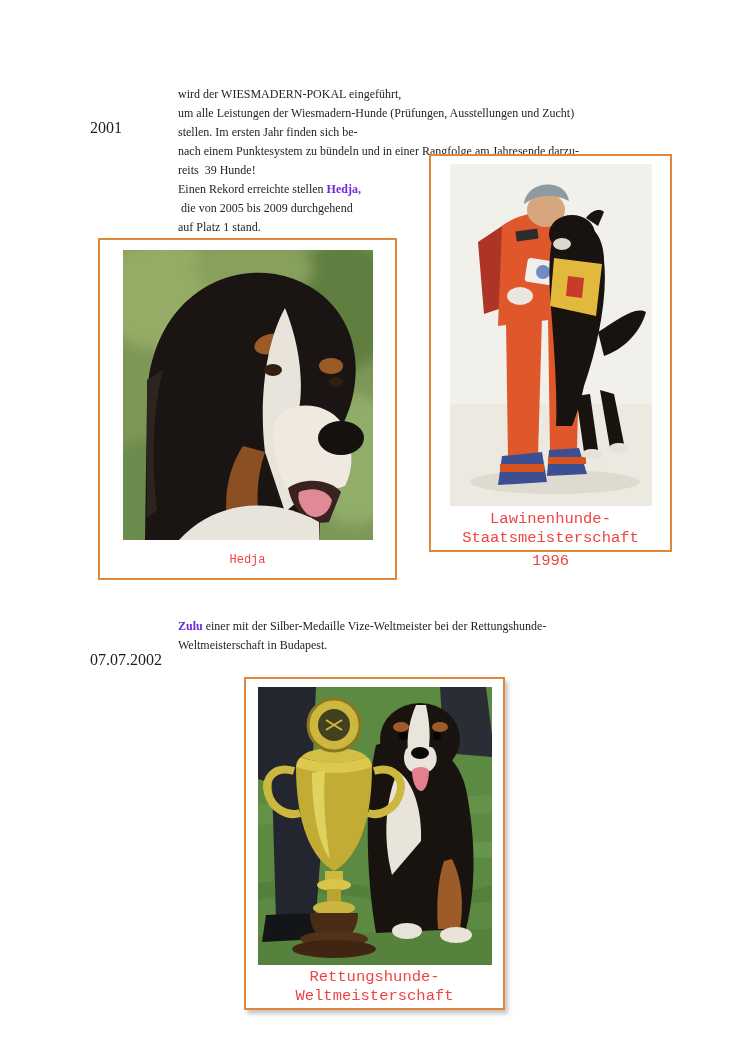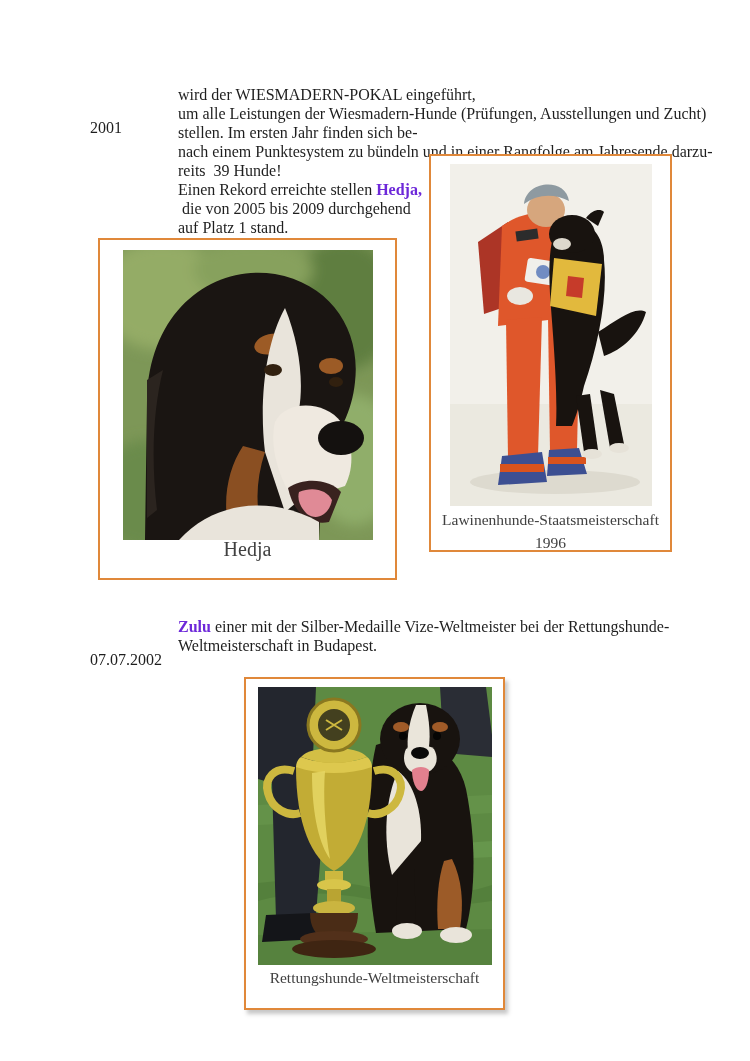--- a/index.html
+++ b/index.html
@@ -3,31 +3,31 @@
 <meta charset="utf-8">
 <style>
   html,body{margin:0;padding:0;background:#ffffff;}
   .page{
     position:relative;width:750px;height:1061px;background:#ffffff;
     font-family:"Liberation Serif","DejaVu Serif",serif;
     color:#1e1e1e;overflow:hidden;
   }
   .date{position:absolute;left:90px;font-size:16px;line-height:19px;white-space:pre;margin-top:33px;}
   .textcol{position:absolute;left:178px;width:545px;}
-  .line{font-size:16px;line-height:19px;white-space:pre-wrap;font-family:Liberation Serif, serif;}
+  .line{font-size:12px;line-height:19px;white-space:pre-wrap;font-family:Liberation Serif, serif;}
   .name-green{color:#6d28d9;font-weight:bold;}
   .figure{
     position:absolute;background:#ffffff;border:2px solid #e0883a;
     text-align:center;box-sizing:border-box;
   }
   .figure .photo{display:block;margin:0 auto;}
-  .caption{font-size:15.5px;line-height:19px;color:#404040;}
+  .caption{font-size:15.5px;line-height:19px;color:#ef4444;font-family:Liberation Mono, monospace;}
   #fig-hedja{left:98px;top:238px;width:299px;height:342px;}
   #fig-hedja .photo{margin-top:10px;}
-  #fig-hedja .caption{margin-top:0;font-size:20px;}
+  #fig-hedja .caption{margin-top:11px;font-size:12px;}
   #fig-lawinen{left:429px;top:154px;width:243px;height:398px;}
   #fig-lawinen .photo{margin-top:8px;}
   #fig-lawinen .caption{margin-top:4px;}
   #fig-trophy{left:244px;top:677px;width:261px;height:333px;box-shadow:3px 4px 4px rgba(130,130,130,.45);}
   #fig-trophy .photo{margin-top:8px;}
   #fig-trophy .caption{margin-top:3px;}
 </style>
 </head>
 <body>
 

